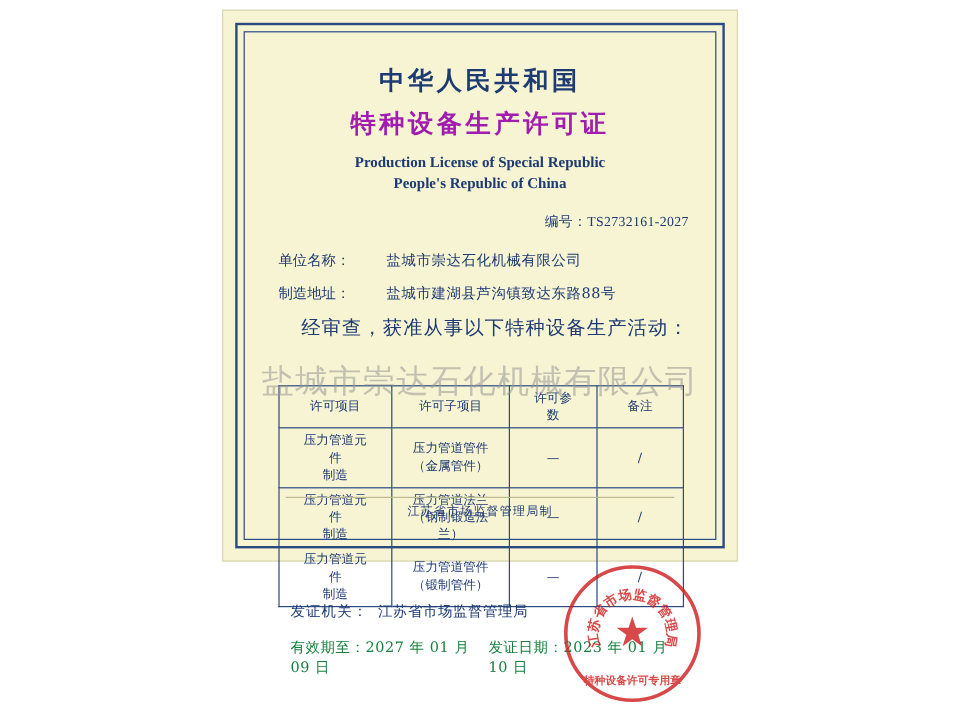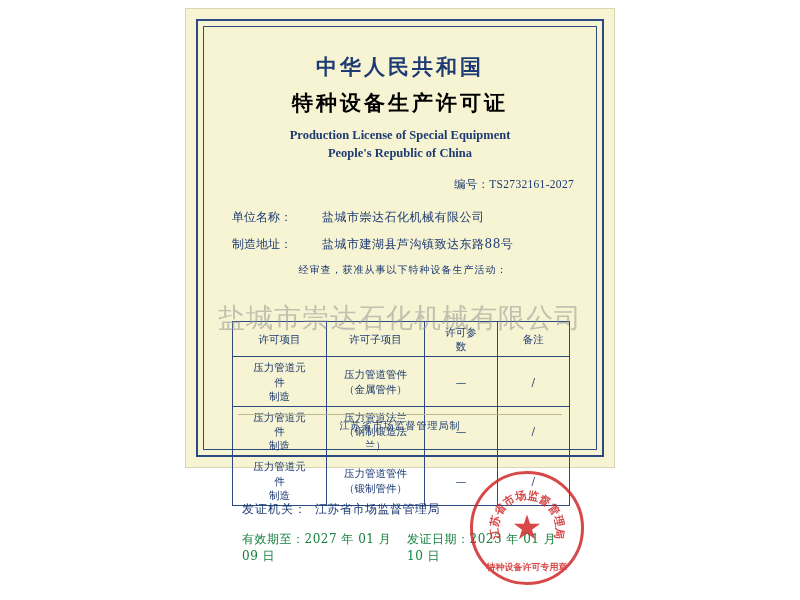--- a/index.html
+++ b/index.html
@@ -58,21 +58,21 @@
     text-align: center;
     color: #1d3a73;
     font-size: 21px;
     font-weight: bold;
     letter-spacing: 3px;
     margin-top: 22px;
     font-family: "DejaVu Serif", serif;
   }
   .title-cn2 {
     text-align: center;
-    color: #000000;
+    color: #a21caf;
     font-size: 21px;
     font-weight: bold;
     letter-spacing: 3px;
     margin-top: 8px;
     font-family: "DejaVu Serif", serif;
   }
   .title-en1 {
     text-align: center;
     color: #1d3a73;
     font-size: 12.5px;
@@ -119,23 +119,23 @@
     white-space: nowrap;
     flex: none;
   }
   .field-value {
     flex: 1;
     letter-spacing: 0.5px;
   }
   .approval-line {
     margin-top: 6px;
     margin-bottom: 6px;
-    font-size: 10px;
-    color: #1d3a73;
-    text-align: center;
+    font-size: 16px;
+    color: #1d3a73;
+    text-align: right;
     letter-spacing: 1px;
     font-family: "DejaVu Serif", serif;
   }
   
   .tbl {
     position: absolute;
     left: 24px;
     right: 22px;
     top: 290px;
     border-collapse: collapse;
@@ -279,21 +279,21 @@
 
   <div class="cert-paper">
     <div class="cert-border-outer">
       <div class="cert-border-inner"></div>
     </div>
 
     <div class="cert-inner">
 
       <div class="title-cn1">中华人民共和国</div>
       <div class="title-cn2">特种设备生产许可证</div>
-      <div class="title-en1">Production License of Special Equipment</div>
+      <div class="title-en1">Production License of Special Republic</div>
       <div class="title-en2">People's Republic of China</div>
 
       <div class="cert-no">
         <span>编号：</span><span>TS2732161-2027</span>
       </div>
 
       <div class="fields">
         <div class="field-row">
           <div class="field-label">单位名称：</div>
           <div class="field-value">盐城市崇达石化机械有限公司</div>

